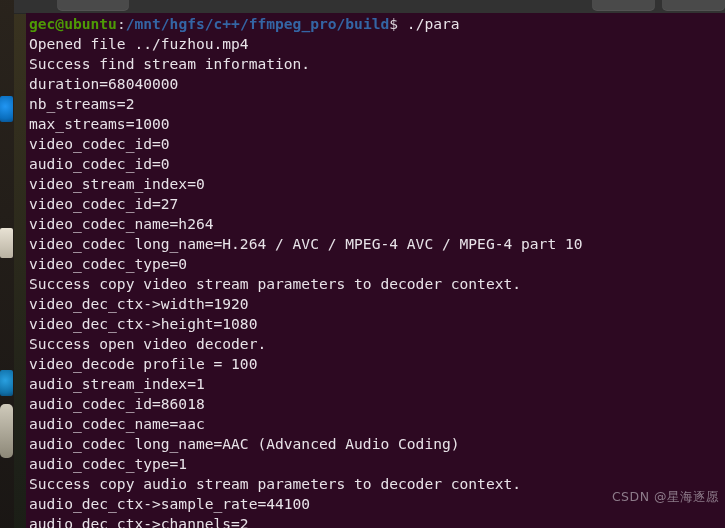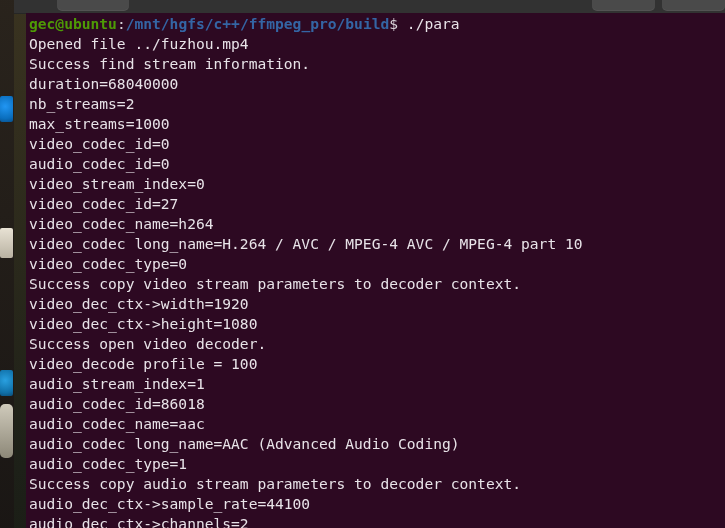--- a/index.html
+++ b/index.html
@@ -137,14 +137,15 @@
       <div class="titlebar-chip" id="window-btn-group-1"></div>
       <div class="titlebar-chip" id="window-btn-group-2"></div>
     </div>
 
     <div id="terminal-body">
       <div id="terminal-output"><span class="line"><span class="seg-user">gec@ubuntu</span><span class="seg-colon">:</span><span class="seg-path">/mnt/hgfs/c++/ffmpeg_pro/build</span><span class="seg-dollar">$ </span><span class="seg-cmd">./para</span></span><span class="line seg-cmd">Opened file ../fuzhou.mp4</span><span class="line seg-cmd">Success find stream information.</span><span class="line seg-cmd">duration=68040000</span><span class="line seg-cmd">nb_streams=2</span><span class="line seg-cmd">max_streams=1000</span><span class="line seg-cmd">video_codec_id=0</span><span class="line seg-cmd">audio_codec_id=0</span><span class="line seg-cmd">video_stream_index=0</span><span class="line seg-cmd">video_codec_id=27</span><span class="line seg-cmd">video_codec_name=h264</span><span class="line seg-cmd">video_codec long_name=H.264 / AVC / MPEG-4 AVC / MPEG-4 part 10</span><span class="line seg-cmd">video_codec_type=0</span><span class="line seg-cmd">Success copy video stream parameters to decoder context.</span><span class="line seg-cmd">video_dec_ctx-&gt;width=1920</span><span class="line seg-cmd">video_dec_ctx-&gt;height=1080</span><span class="line seg-cmd">Success open video decoder.</span><span class="line seg-cmd">video_decode profile = 100</span><span class="line seg-cmd">audio_stream_index=1</span><span class="line seg-cmd">audio_codec_id=86018</span><span class="line seg-cmd">audio_codec_name=aac</span><span class="line seg-cmd">audio_codec long_name=AAC (Advanced Audio Coding)</span><span class="line seg-cmd">audio_codec_type=1</span><span class="line seg-cmd">Success copy audio stream parameters to decoder context.</span><span class="line seg-cmd">audio_dec_ctx-&gt;sample_rate=44100</span><span class="line seg-cmd">audio_dec_ctx-&gt;channels=2</span></div>
     </div>
 
   </div>
 
+  <div id="csdn-watermark">CSDN @星海逐愿</div>
 
 </div>
 
 </body></html>

